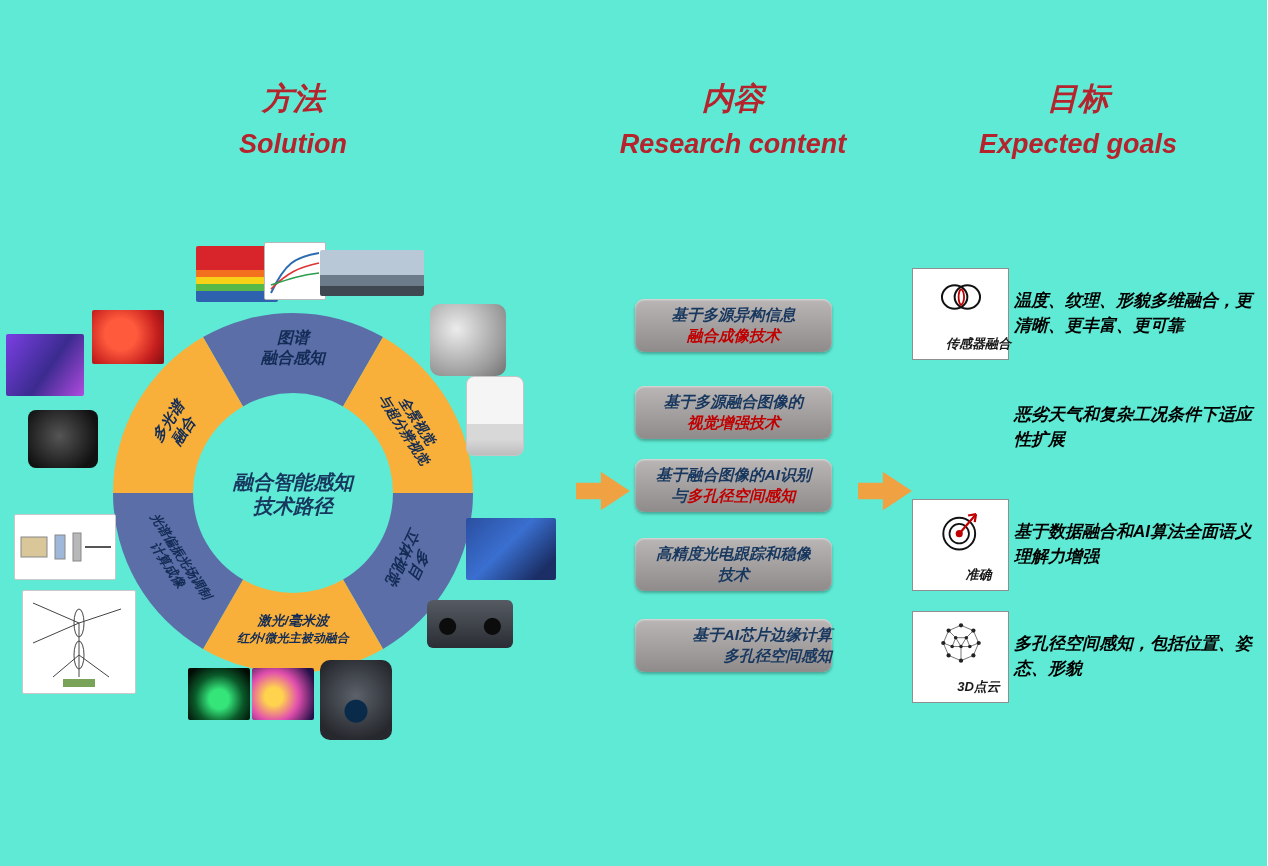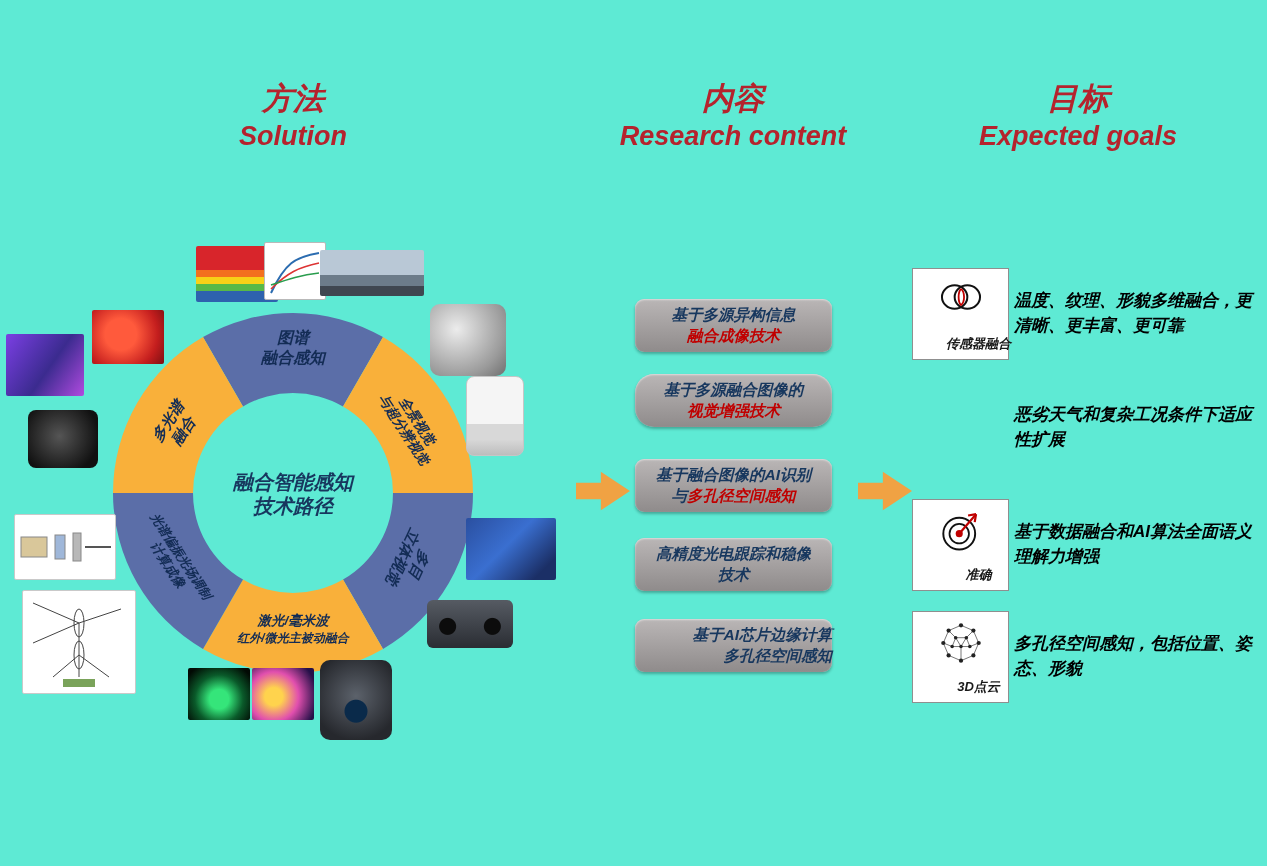--- a/index.html
+++ b/index.html
@@ -2,21 +2,21 @@
 <html><head>
 <meta charset="utf-8">
 <style>
   html,body{margin:0;padding:0;background:#fff;}
   body{font-family:"Liberation Sans","DejaVu Sans",sans-serif;}
   #canvas{position:relative;width:1267px;height:866px;background:#5eead4;overflow:hidden;font-style:italic;}
 
   
   .col-header{position:absolute;top:82px;text-align:center;color:#B5232D;font-weight:700;}
   .col-header .zh{font-size:31px;line-height:1.1;}
-  .col-header .en{font-size:27px;line-height:1.2;margin-top:4px;}
+  .col-header .en{font-size:27px;line-height:1.2;margin-top:12px;}
 
   
   .ring{position:absolute;left:103px;top:303px;width:380px;height:380px;}
   .ring text{font-weight:700;fill:#132c55;text-anchor:middle;font-family:"Liberation Sans","DejaVu Sans",sans-serif;}
   .ring .center-text{fill:#17375E;}
 
   
   .thumb{position:absolute;border-radius:2px;}
   .thumb svg{display:block;width:100%;height:100%;}
   .t-cube{background:linear-gradient(180deg,#d8252b 0 42%,#f3701e 42% 56%,#f7d117 56% 68%,#57b947 68% 80%,#2e62ae 80% 100%);}
@@ -151,21 +151,21 @@
   </div>
   <div class="thumb t-lens" style="left:28px;top:410px;width:70px;height:58px;"></div>
 
   <div class="flow-arrow" style="left:576px;"></div>
   <div class="flow-arrow" style="left:858px;"></div>
 
   <div class="rbtn" style="top:299px;">
     <div class="l1">基于多源异构信息</div>
     <div><span class="l2p"></span><span class="l2">融合成像技术</span></div>
   </div>
-  <div class="rbtn" style="top:374px;border-radius:19px;">
+  <div class="rbtn" style="top:386px;">
     <div class="l1">基于多源融合图像的</div>
     <div><span class="l2p"></span><span class="l2">视觉增强技术</span></div>
   </div>
   <div class="rbtn" style="top:459px;">
     <div class="l1">基于融合图像的AI识别</div>
     <div><span class="l2p">与</span><span class="l2">多孔径空间感知</span></div>
   </div>
   <div class="rbtn plain" style="top:538px;align-items:center;">
     <div class="l1">高精度光电跟踪和稳像</div>
     <div><span class="l2p"></span><span class="l2">技术</span></div>

